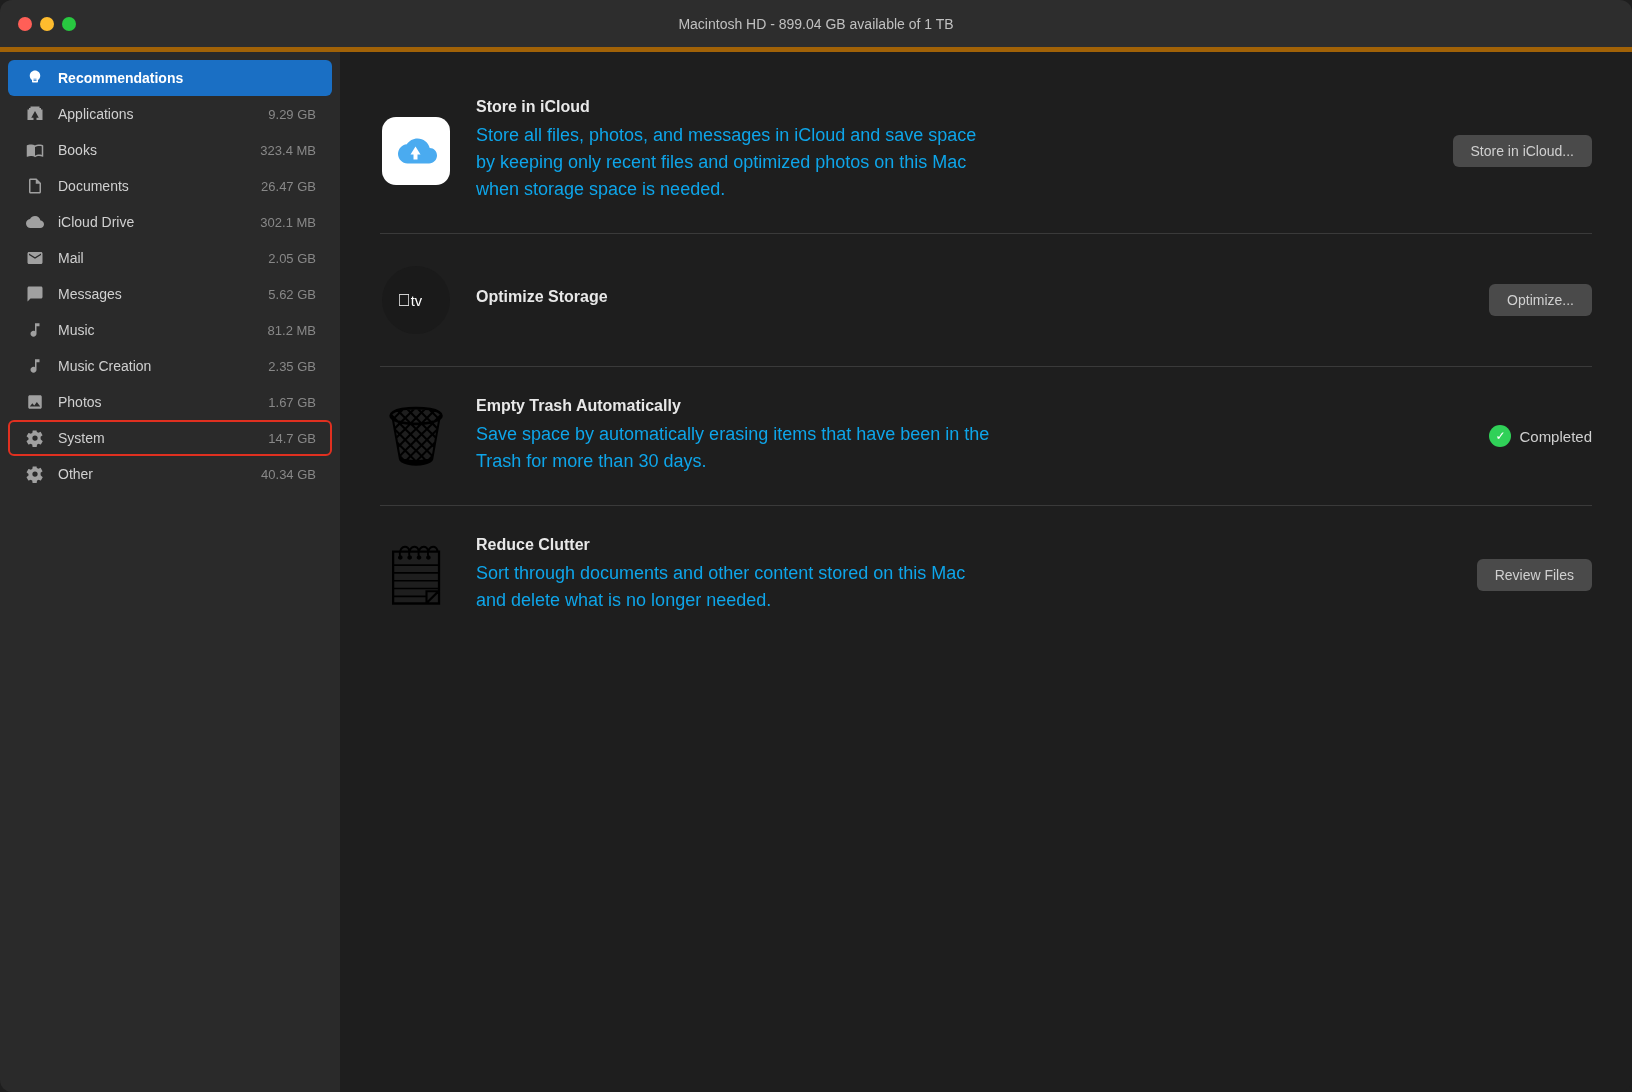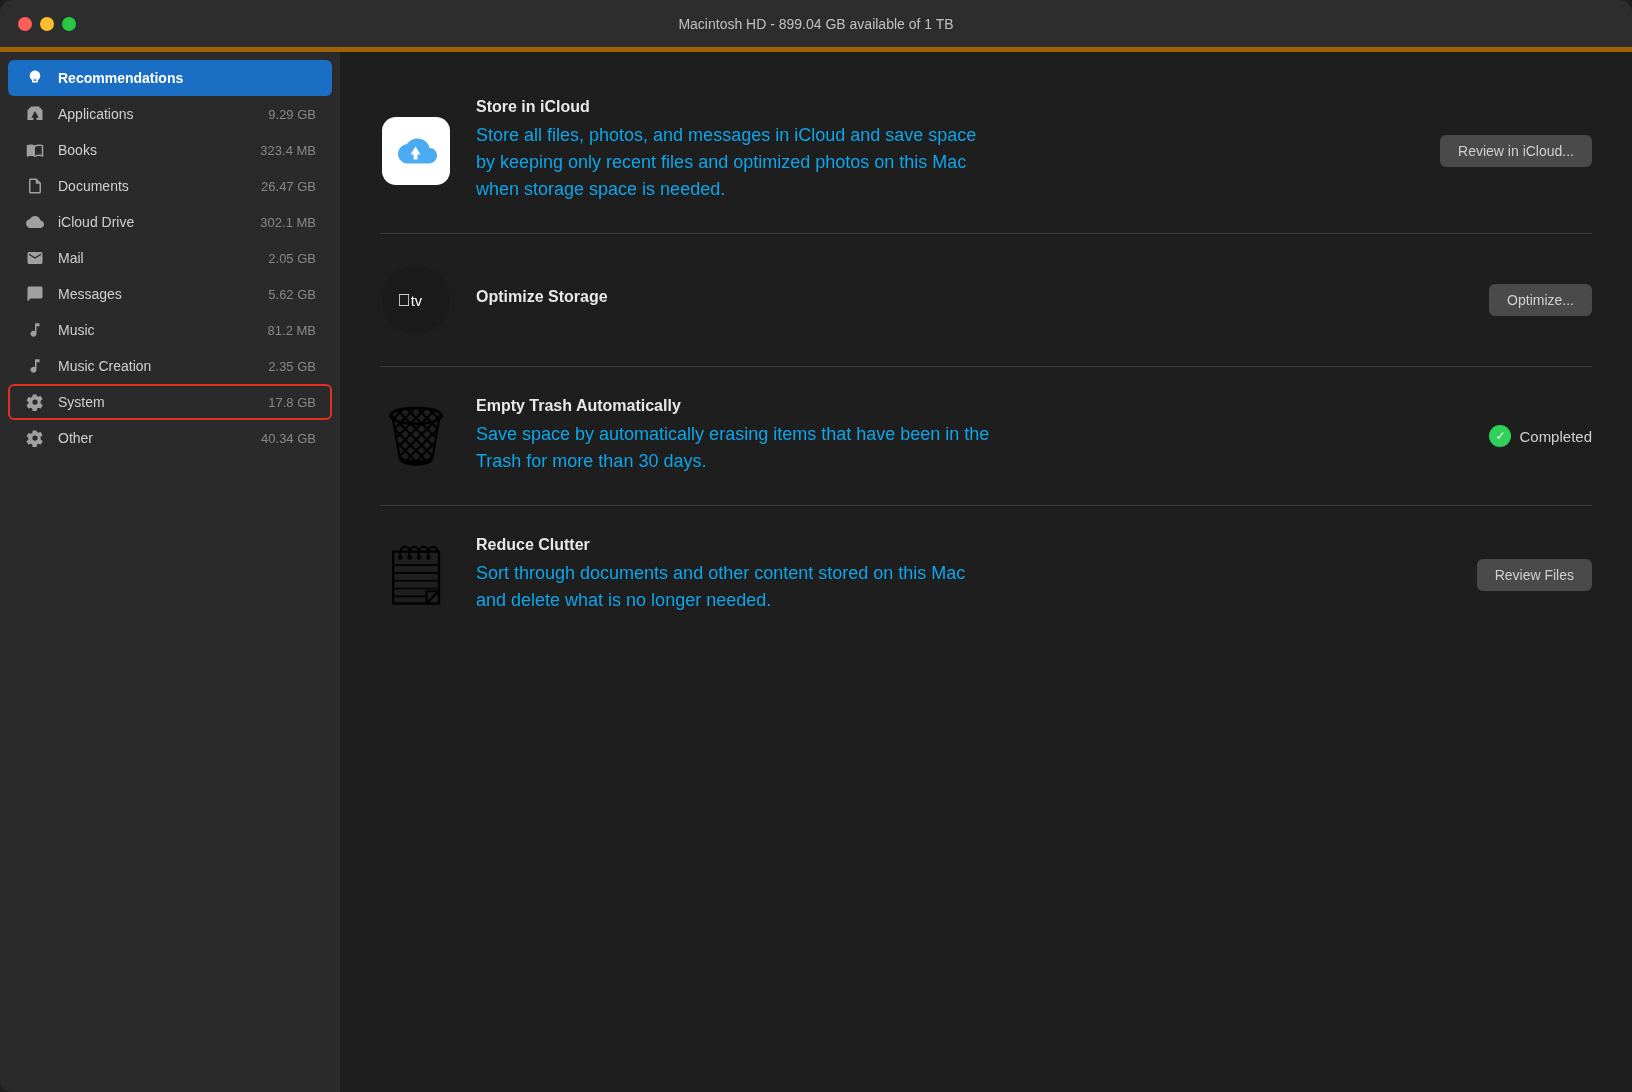--- a/index.html
+++ b/index.html
@@ -338,28 +338,37 @@
         </div>
         <div class="sidebar-item">
           <div class="sidebar-icon">
             <svg width="18" height="18" viewBox="0 0 24 24" fill="#a0a0a0">
               <path d="M12 3v10.55c-.59-.34-1.27-.55-2-.55-2.21 0-4 1.79-4 4s1.79 4 4 4 4-1.79 4-4V7h4V3h-6z"></path>
             </svg>
           </div>
           <span class="sidebar-item-label">Music Creation</span>
           <span class="sidebar-item-size">2.35 GB</span>
         </div>
+        <div class="sidebar-item">
+          <div class="sidebar-icon">
+            <svg width="18" height="18" viewBox="0 0 24 24" fill="#a0a0a0">
+              <path d="M21 19V5c0-1.1-.9-2-2-2H5c-1.1 0-2 .9-2 2v14c0 1.1.9 2 2 2h14c1.1 0 2-.9 2-2zM8.5 13.5l2.5 3.01L14.5 12l4.5 6H5l3.5-4.5z"></path>
+            </svg>
+          </div>
+          <span class="sidebar-item-label">Photos</span>
+          <span class="sidebar-item-size">1.67 GB</span>
+        </div>
         <div class="sidebar-item selected-red">
           <div class="sidebar-icon">
             <svg width="18" height="18" viewBox="0 0 24 24" fill="#a0a0a0">
               <path d="M12 15.5A3.5 3.5 0 0 1 8.5 12 3.5 3.5 0 0 1 12 8.5a3.5 3.5 0 0 1 3.5 3.5 3.5 3.5 0 0 1-3.5 3.5m7.43-2.92c.04-.34.07-.68.07-1.08s-.03-.74-.07-1.08l2.32-1.82c.21-.16.27-.46.12-.7l-2.2-3.81c-.13-.24-.44-.34-.68-.24l-2.73 1.1c-.57-.44-1.18-.8-1.86-1.08l-.42-2.9C14.39 2.22 14.13 2 13.83 2h-4.4c-.3 0-.56.22-.6.5l-.42 2.9c-.68.28-1.29.64-1.86 1.08L3.8 5.38c-.25-.1-.55 0-.68.24L.93 9.43c-.16.24-.1.54.12.7l2.32 1.82c-.04.34-.07.69-.07 1.05s.03.74.07 1.08L.93 15.9c-.21.16-.27.46-.12.7l2.2 3.81c.13.24.44.34.68.24l2.73-1.1c.57.44 1.18.8 1.86 1.08l.42 2.9c.04.28.3.5.6.5h4.4c.3 0 .56-.22.6-.5l.42-2.9c.68-.28 1.29-.64 1.86-1.08l2.73 1.1c.25.1.55 0 .68-.24l2.2-3.81c.16-.24.1-.54-.12-.7l-2.32-1.82z"></path>
             </svg>
           </div>
           <span class="sidebar-item-label">System</span>
-          <span class="sidebar-item-size">17.8 GB</span>
+          <span class="sidebar-item-size">14.7 GB</span>
         </div>
         <div class="sidebar-item">
           <div class="sidebar-icon">
             <svg width="18" height="18" viewBox="0 0 24 24" fill="#a0a0a0">
               <path d="M12 15.5A3.5 3.5 0 0 1 8.5 12 3.5 3.5 0 0 1 12 8.5a3.5 3.5 0 0 1 3.5 3.5 3.5 3.5 0 0 1-3.5 3.5m7.43-2.92c.04-.34.07-.68.07-1.08s-.03-.74-.07-1.08l2.32-1.82c.21-.16.27-.46.12-.7l-2.2-3.81c-.13-.24-.44-.34-.68-.24l-2.73 1.1c-.57-.44-1.18-.8-1.86-1.08l-.42-2.9C14.39 2.22 14.13 2 13.83 2h-4.4c-.3 0-.56.22-.6.5l-.42 2.9c-.68.28-1.29.64-1.86 1.08L3.8 5.38c-.25-.1-.55 0-.68.24L.93 9.43c-.16.24-.1.54.12.7l2.32 1.82c-.04.34-.07.69-.07 1.05s.03.74.07 1.08L.93 15.9c-.21.16-.27.46-.12.7l2.2 3.81c.13.24.44.34.68.24l2.73-1.1c.57.44 1.18.8 1.86 1.08l.42 2.9c.04.28.3.5.6.5h4.4c.3 0 .56-.22.6-.5l.42-2.9c.68-.28 1.29-.64 1.86-1.08l2.73 1.1c.25.1.55 0 .68-.24l2.2-3.81c.16-.24.1-.54-.12-.7l-2.32-1.82z"></path>
             </svg>
           </div>
           <span class="sidebar-item-label">Other</span>
           <span class="sidebar-item-size">40.34 GB</span>
         </div>
@@ -375,21 +384,21 @@
           <path d="M35.7 12.1C34.4 6.5 29.4 2.5 23.5 2.5c-4.5 0-8.4 2.3-10.7 5.8-5 .5-8.8 4.7-8.8 9.8C4 23.2 8.3 27.5 13.5 27.5h21.6c4.4 0 7.9-3.5 7.9-7.9 0-4.1-3.1-7.5-7.3-7.5z" fill="#4AABF0"></path>
           <path d="M21.5 10.5l-5 8h3v5h4v-5h3l-5-8z" fill="white"></path>
         </svg>
       </div>
           </div>
           <div class="rec-text">
             <div class="rec-title">Store in iCloud</div>
             <div class="rec-desc">Store all files, photos, and messages in iCloud and save space by keeping only recent files and optimized photos on this Mac when storage space is needed.</div>
           </div>
           <div class="rec-action">
-            <button class="action-btn">Review in iCloud...</button>
+            <button class="action-btn">Store in iCloud...</button>
           </div>
         </div>
         <div class="rec-item">
           <div class="rec-icon-container">
       <div class="appletv-icon-wrap">
         <svg width="40" height="20" viewBox="0 0 60 30" fill="white" xmlns="http://www.w3.org/2000/svg">
           <text x="2" y="24" font-size="26" font-family="-apple-system, sans-serif" font-weight="900"></text>
           <text x="22" y="24" font-size="22" font-family="-apple-system, sans-serif" font-weight="300">tv</text>
         </svg>
       </div>

